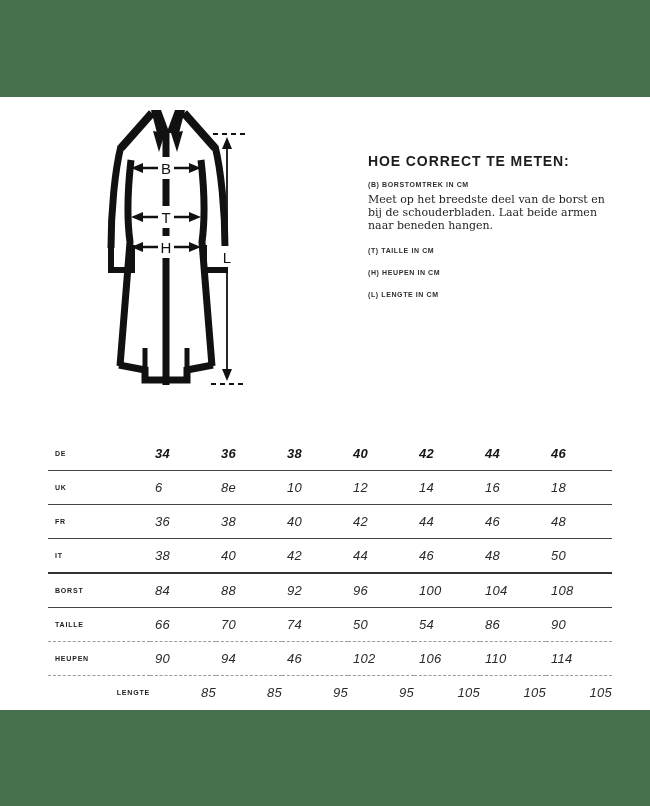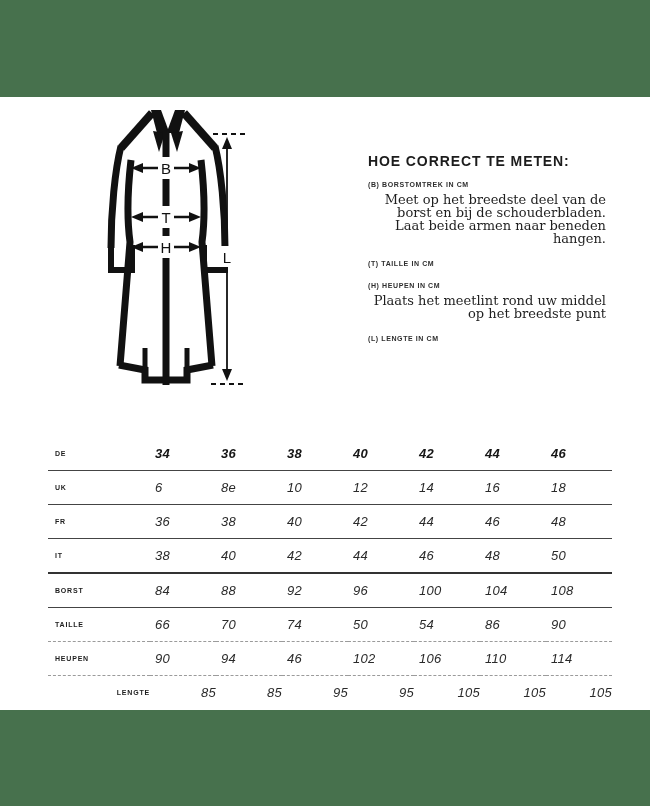--- a/index.html
+++ b/index.html
@@ -32,21 +32,21 @@
     color:#1c1c1c;
   }
   .g-item{margin:0 0 15px 0;}
   .g-label{
     font-size:7px;font-weight:700;letter-spacing:0.6px;
     color:#2e2e2e;
   }
   .g-text{
     margin:5px 0 0 0;
     font-family:"DejaVu Serif","Liberation Serif",serif;
-    font-size:13px;line-height:13px;color:#1f1f1f;text-align:right;
+    font-size:11px;line-height:13px;color:#1f1f1f;
   }
   .g-text:empty{display:none;}
 
   
   .intro{
     position:absolute;left:35px;top:412px;width:575px;margin:0;
     font-family:"DejaVu Serif","Liberation Serif",serif;
     font-size:8.5px;line-height:12px;color:#1f1f1f;
     white-space:nowrap;
   }
@@ -155,21 +155,20 @@
 
     <div class="g-item">
       <div class="g-label">(B) BORSTOMTREK IN CM</div>
       <p class="g-text">Meet op het breedste deel van de borst en bij de schouderbladen. Laat beide armen naar beneden hangen.</p>
     </div>
     <div class="g-item">
       <div class="g-label">(T) TAILLE IN CM</div>
     </div>
     <div class="g-item">
       <div class="g-label">(H) HEUPEN IN CM</div>
-      <p class="g-text">Plaats het meetlint rond uw middel op het breedste punt</p>
     </div>
     <div class="g-item">
       <div class="g-label">(L) LENGTE IN CM</div>
 
     </div>
   </section>
 
 
   <table class="sizes">
     <colgroup>

